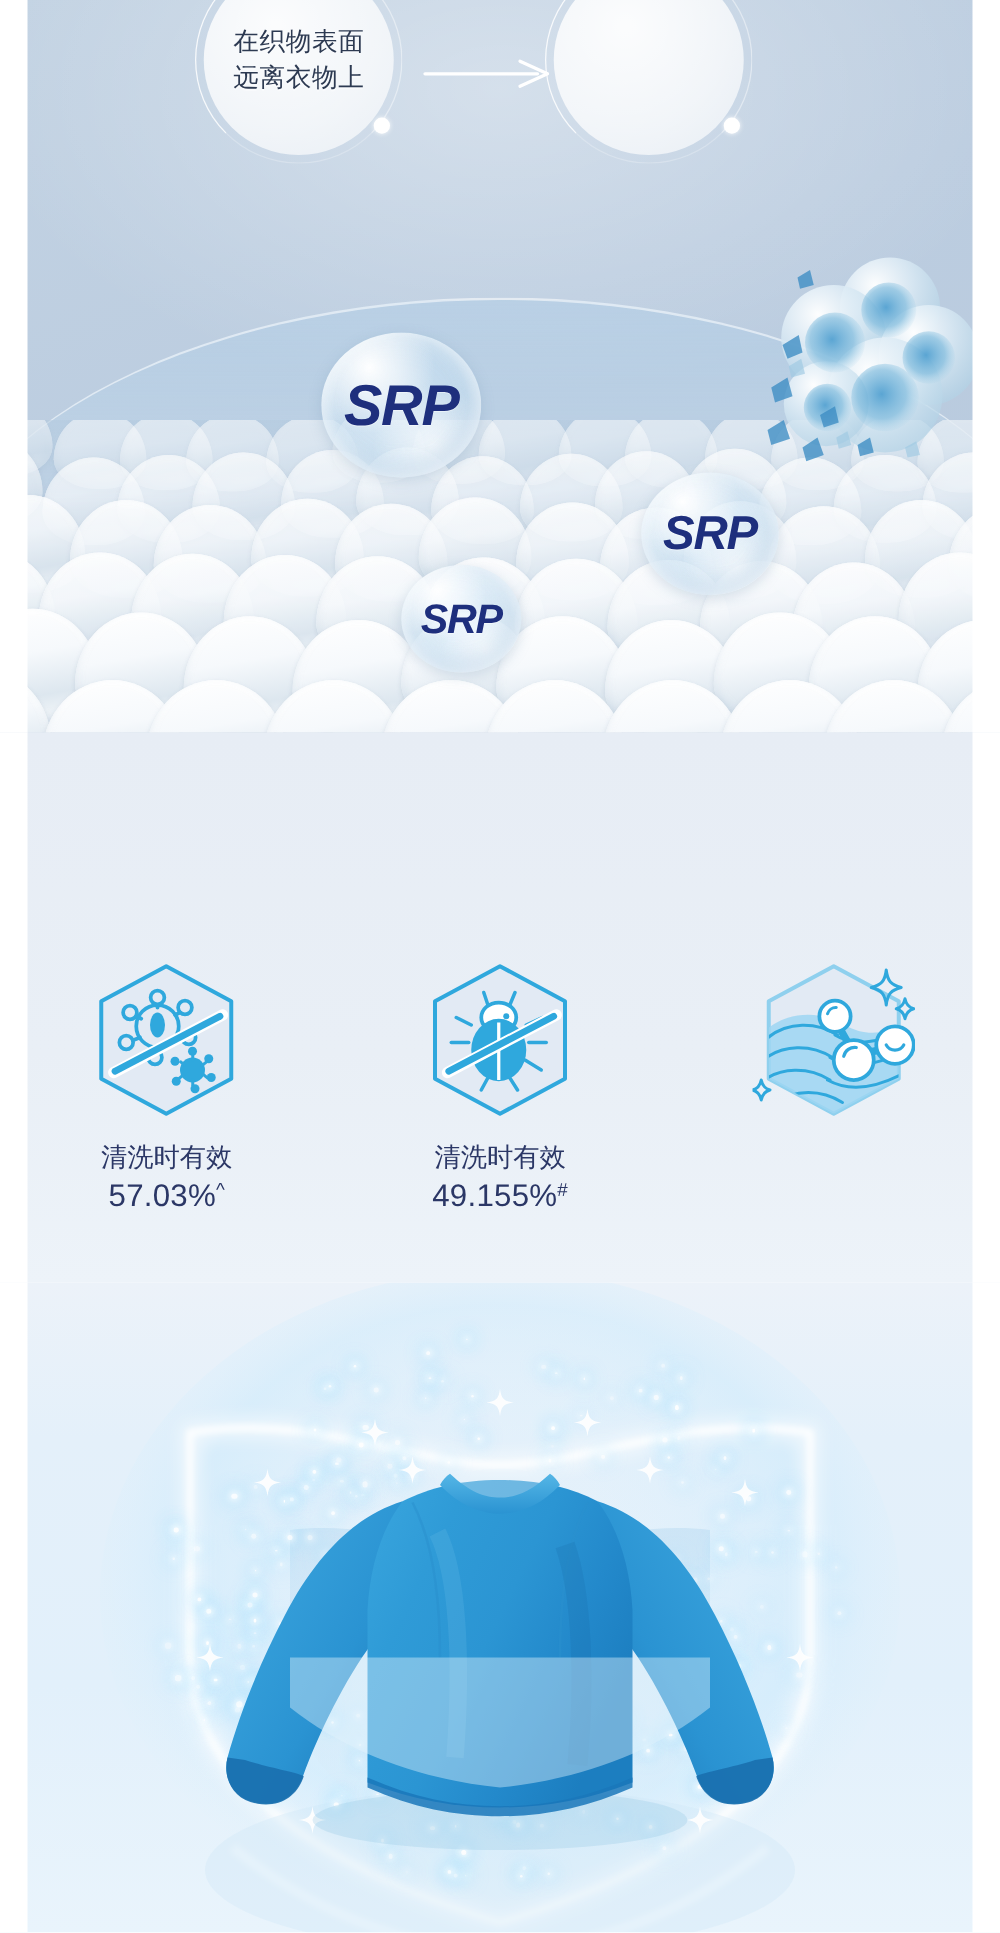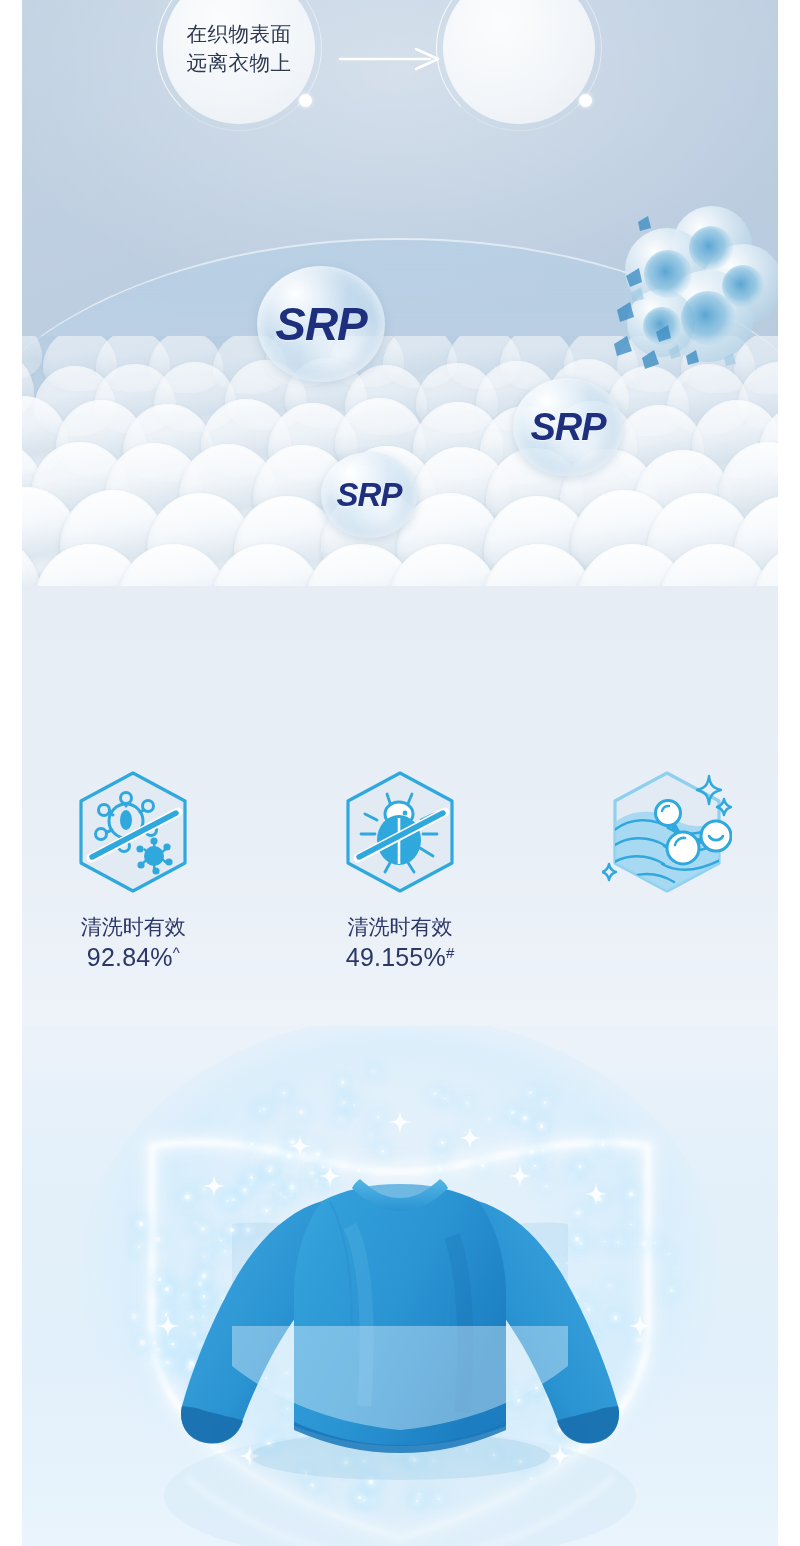--- a/index.html
+++ b/index.html
@@ -349,21 +349,21 @@
             <rect x="76" y="90" width="2.4" height="6" transform="rotate(50 77 93)"></rect>
             <rect x="77" y="80" width="2.4" height="6" transform="rotate(-50 78 83)"></rect>
           </g>
 
           <line x1="23" y1="90" x2="110" y2="44" stroke="#ffffff" stroke-width="9" stroke-linecap="round"></line>
           <line x1="24" y1="89" x2="108" y2="45" stroke="#2fa8dd" stroke-width="5.4" stroke-linecap="round"></line>
         </svg>
       </div>
       <div class="flabel">
         <div>清洗时有效</div>
-        <div><span class="big">92.84%</span><span class="sup">^</span></div>
+        <div><span class="big">57.03%</span><span class="sup">^</span></div>
       </div>
     </div>
 
     <div class="feature">
       <div class="hexwrap">
         <svg viewBox="0 0 130 128">
           <path d="M65 5 L117 33 V95 L65 123 L13 95 V33 Z" fill="#e2eaf4" stroke="#2fa8dd" stroke-width="3.2" stroke-linejoin="round"></path>
           <g stroke="#2fa8dd" stroke-width="2.8" stroke-linecap="round" fill="none">
             <line x1="56" y1="38" x2="52" y2="26"></line>
             <line x1="72" y1="38" x2="77" y2="26"></line>

